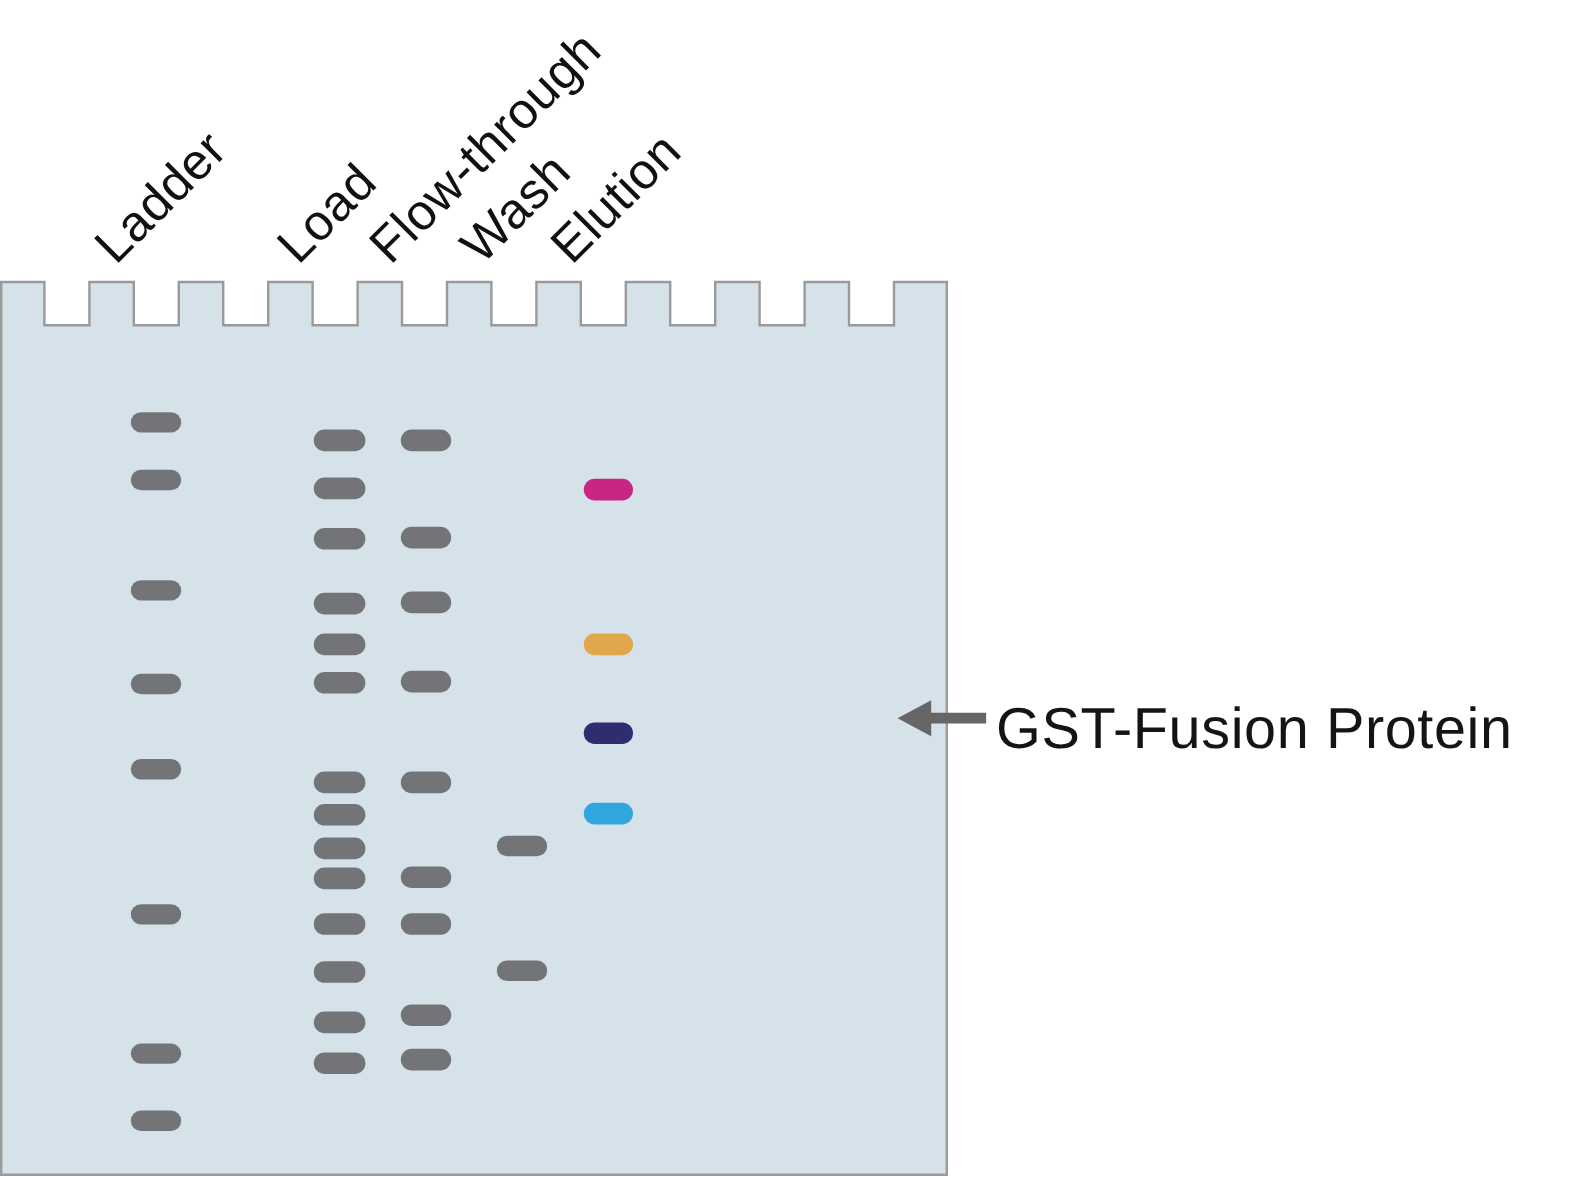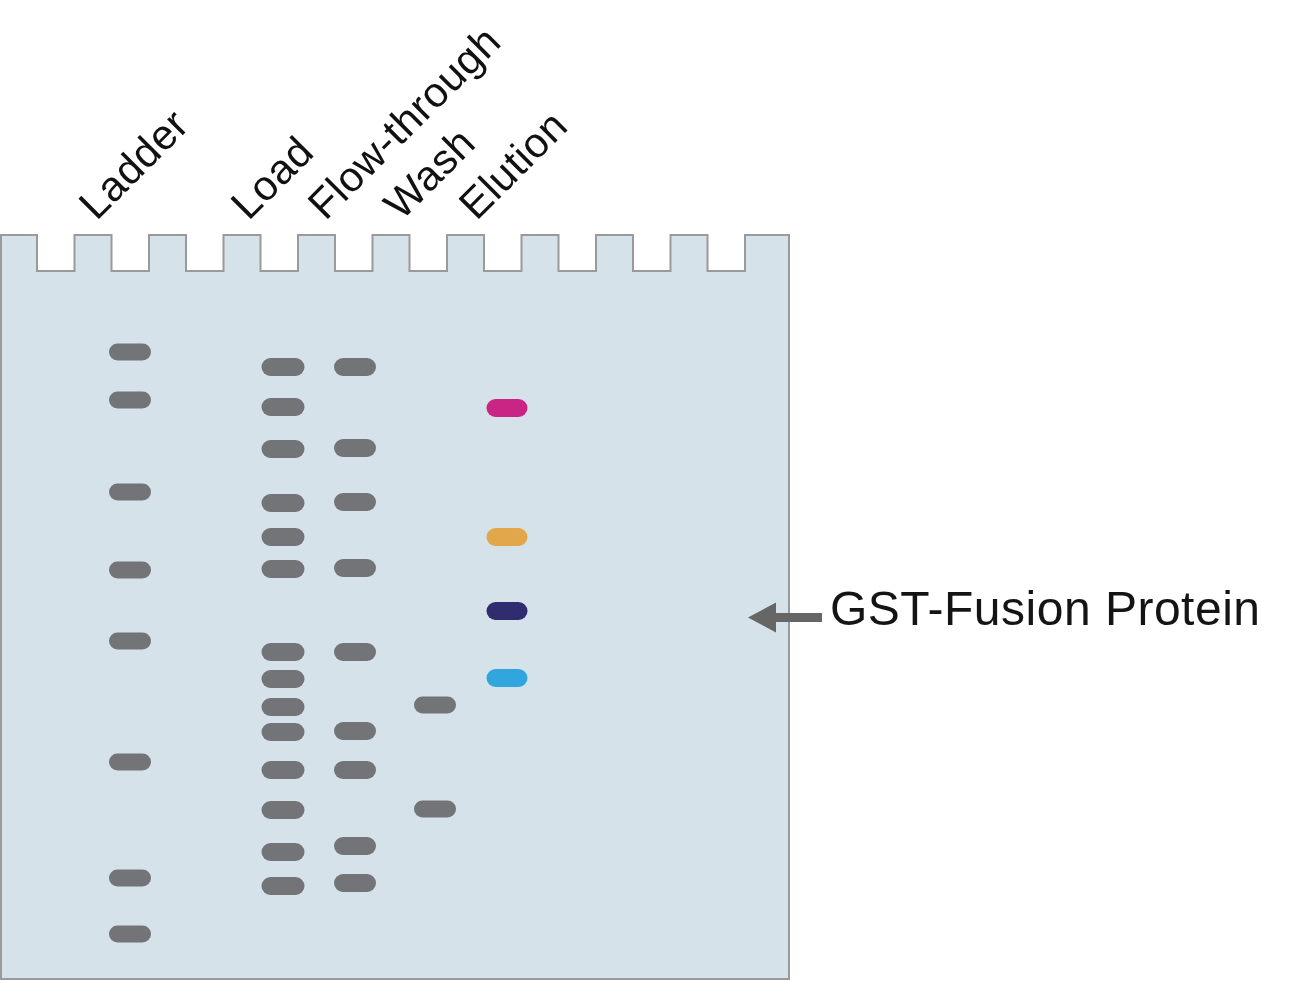--- a/index.html
+++ b/index.html
@@ -15,21 +15,21 @@
     line-height:1.1;
     color:#111111;
     letter-spacing:0.5px;
   }
   .annotation{
     position:absolute;
     left:746px;
     top:608px;
     transform:translateY(-50%);
     display:flex;
-    align-items:flex-end;
+    align-items:flex-start;
     gap:8px;
     white-space:nowrap;
   }
   .annotation .arrow-icon{display:block;flex:0 0 auto;}
   .annotation .annotation-text{
     font-size:48px;
     color:#141414;
     letter-spacing:0.5px;
   }
 </style>

